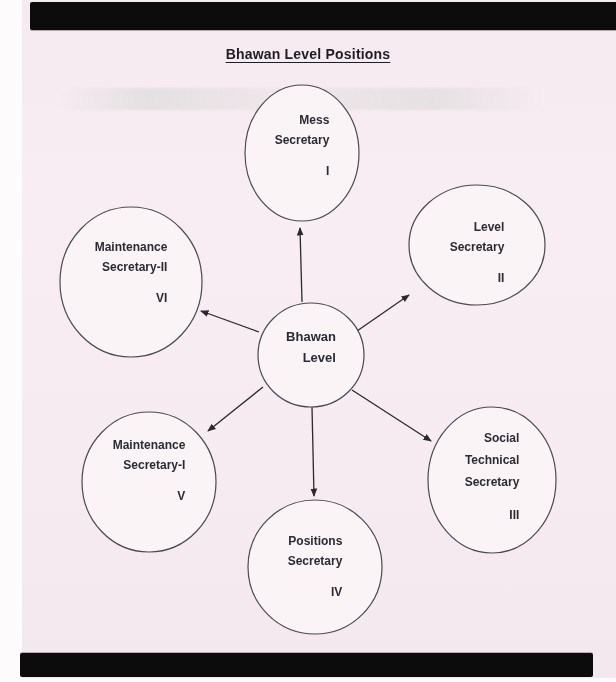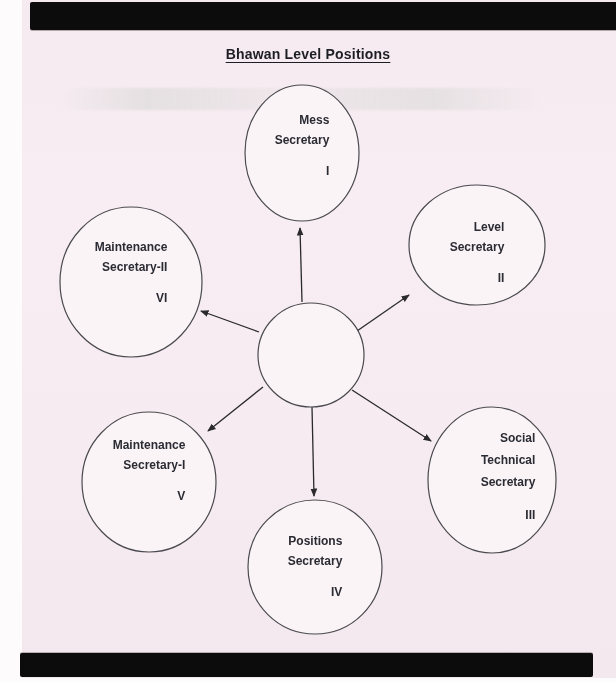--- a/index.html
+++ b/index.html
@@ -78,21 +78,21 @@
     margin-top: 11px;
   }
   .node.center-node {
     font-size: 13px;
     line-height: 21px;
   }
   .pos-mess      { left: 302px; top: 145px; }
   .pos-sports    { left: 477px; top: 252px; }
   .pos-maint2    { left: 131px; top: 272px; }
   .pos-center    { left: 311px; top: 347px; }
-  .pos-social    { left: 508px; top: 476px; line-height: 22px; }
+  .pos-social    { left: 492px; top: 476px; line-height: 22px; }
   .pos-maint1    { left: 149px; top: 470px; }
   .pos-technical { left: 315px; top: 566px; }
 </style>
 </head>
 <body>
 
 <div class="canvas">
 
   <div class="scan-area"></div>
   <div class="scan-smudge"></div>
@@ -135,20 +135,24 @@
     <div>Secretary</div>
     <div class="numeral">II</div>
   </div>
 
   <div class="node pos-maint2">
     <div>Maintenance</div>
     <div>Secretary-II</div>
     <div class="numeral">VI</div>
   </div>
 
+  <div class="node center-node pos-center">
+    <div>Bhawan</div>
+    <div>Level</div>
+  </div>
 
   <div class="node pos-social">
     <div>Social</div>
     <div>Technical</div>
     <div>Secretary</div>
     <div class="numeral">III</div>
   </div>
 
   <div class="node pos-maint1">
     <div>Maintenance</div>

